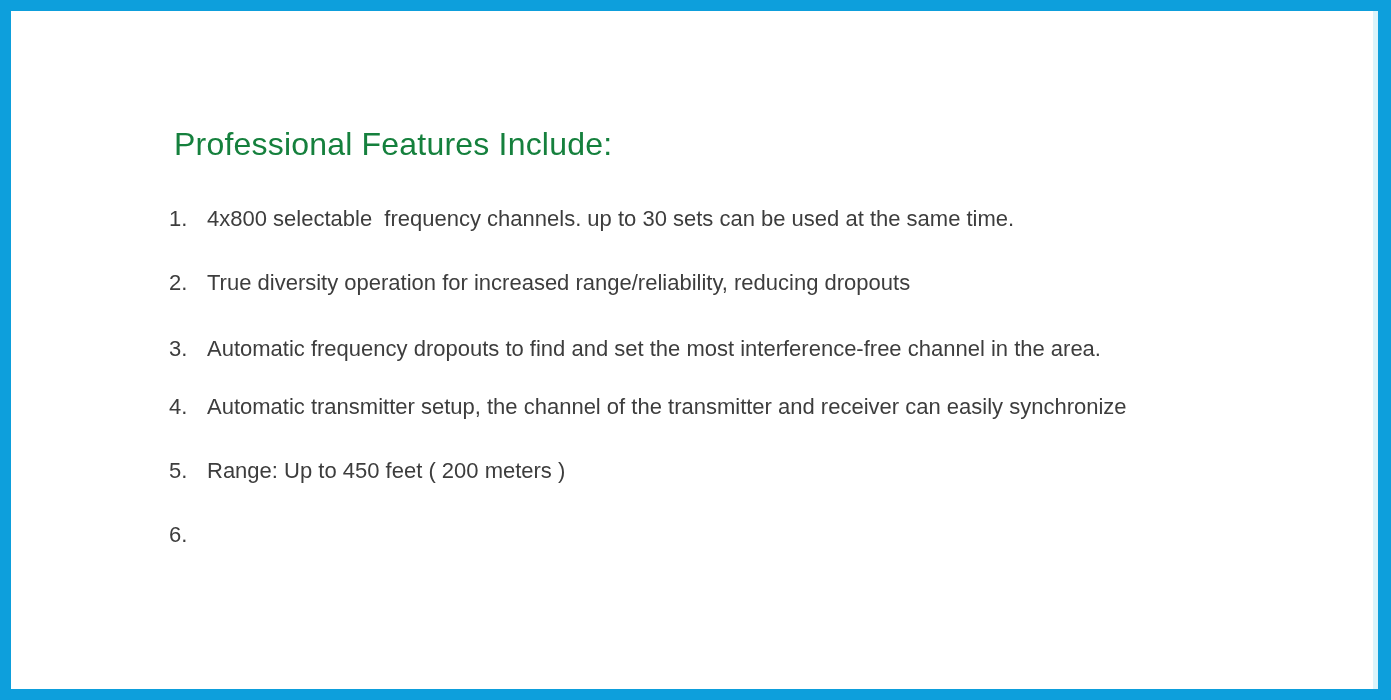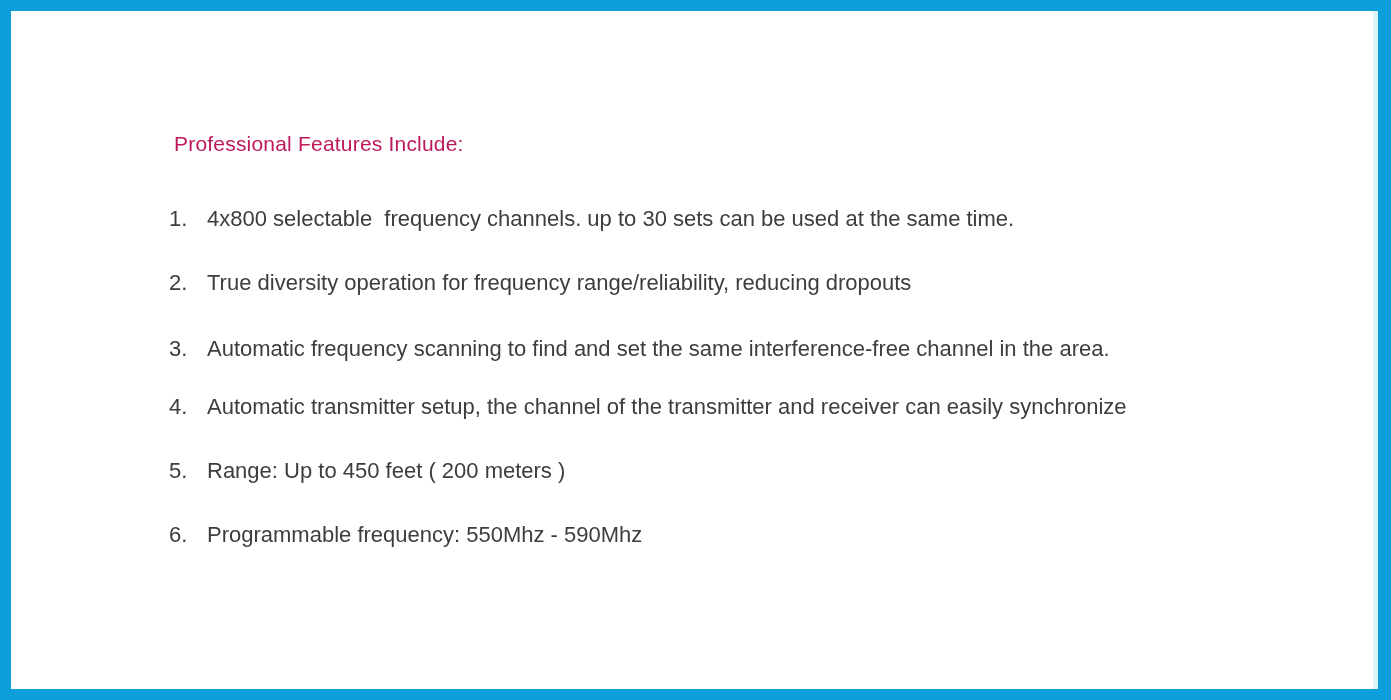--- a/index.html
+++ b/index.html
@@ -24,23 +24,23 @@
     right: 0;
     bottom: 0;
     width: 5px;
     background: #daf4fb;
   }
 
   .heading {
     position: absolute;
     left: 163px;
     top: 114px;
-    font-size: 21px;
+    font-size: 32px;
     line-height: 38px;
-    color: #be185d;
+    color: #15803d;
     letter-spacing: 0.2px;
     white-space: pre;
   }
 
   .feature-row {
     position: absolute;
     left: 158px;
     display: flex;
     align-items: baseline;
     font-size: 22px;
@@ -74,36 +74,35 @@
 
   <div class="heading">Professional Features Include:</div>
 
   <div class="feature-row row-1">
     <span class="num">1.</span>
     <span class="txt">4x800 selectable  frequency channels. up to 30 sets can be used at the same time.</span>
   </div>
 
   <div class="feature-row row-2">
     <span class="num">2.</span>
-    <span class="txt">True diversity operation for frequency range/reliability, reducing dropouts</span>
+    <span class="txt">True diversity operation for increased range/reliability, reducing dropouts</span>
   </div>
 
   <div class="feature-row row-3">
     <span class="num">3.</span>
-    <span class="txt">Automatic frequency scanning to find and set the same interference-free channel in the area.</span>
+    <span class="txt">Automatic frequency dropouts to find and set the most interference-free channel in the area.</span>
   </div>
 
   <div class="feature-row row-4">
     <span class="num">4.</span>
     <span class="txt">Automatic transmitter setup, the channel of the transmitter and receiver can easily synchronize</span>
   </div>
 
   <div class="feature-row row-5">
     <span class="num">5.</span>
     <span class="txt">Range: Up to 450 feet ( 200 meters )</span>
   </div>
 
   <div class="feature-row row-6">
     <span class="num">6.</span>
-    <span class="txt">Programmable frequency: 550Mhz - 590Mhz</span>
   </div>
 
 </div>
 
 </body></html>

